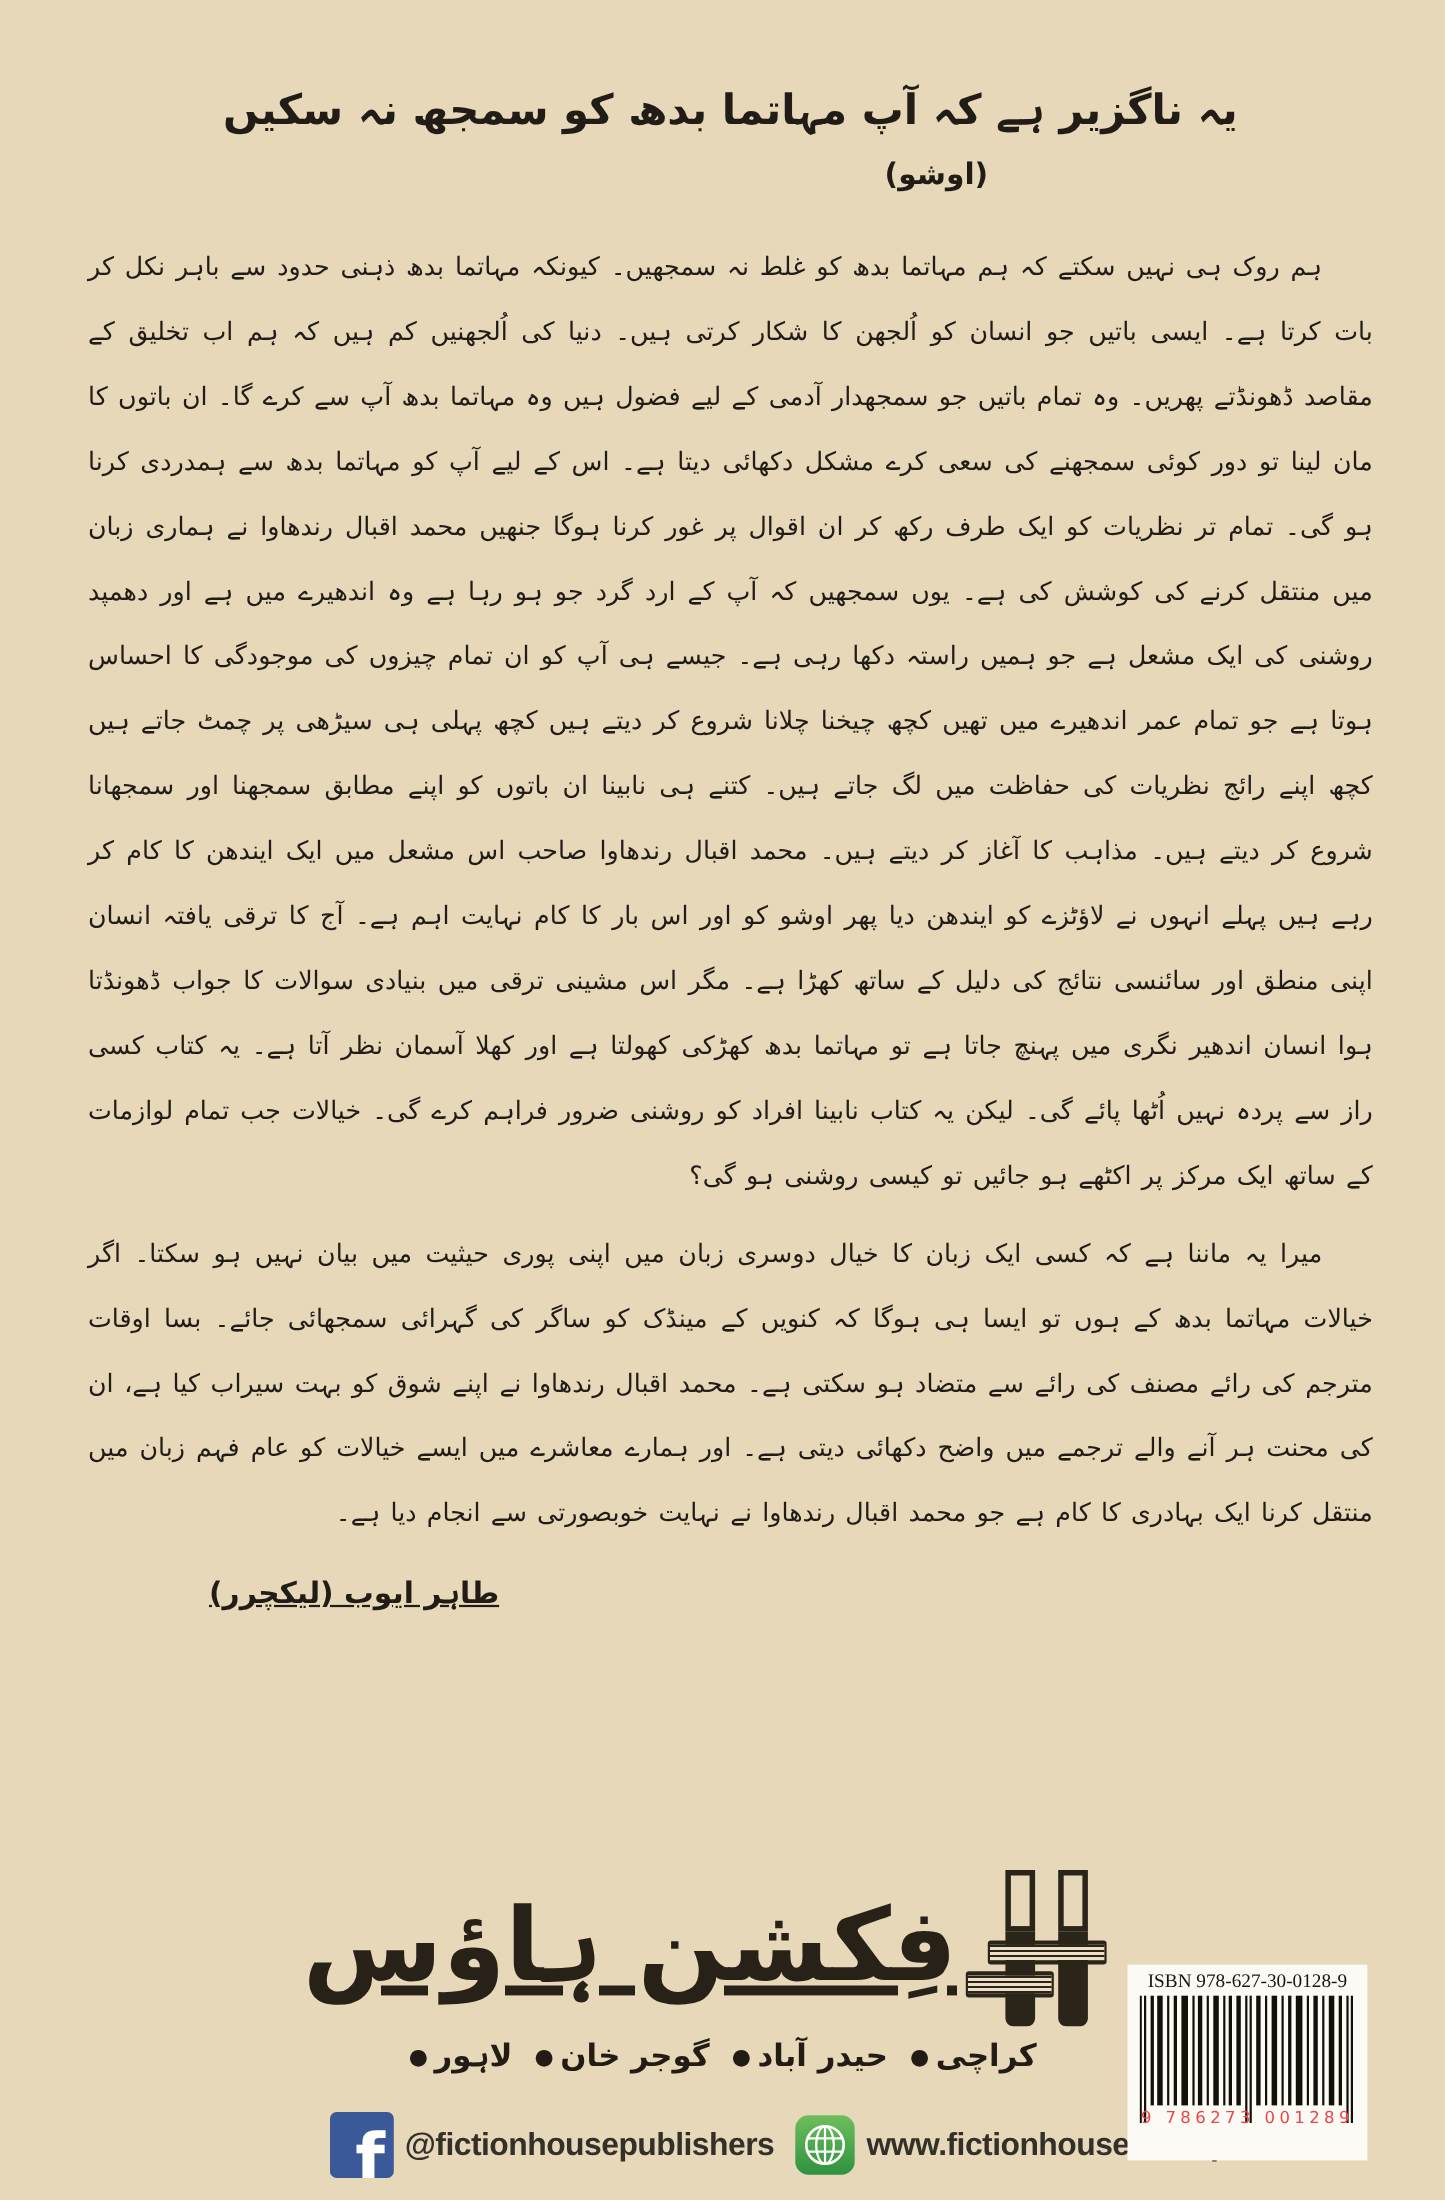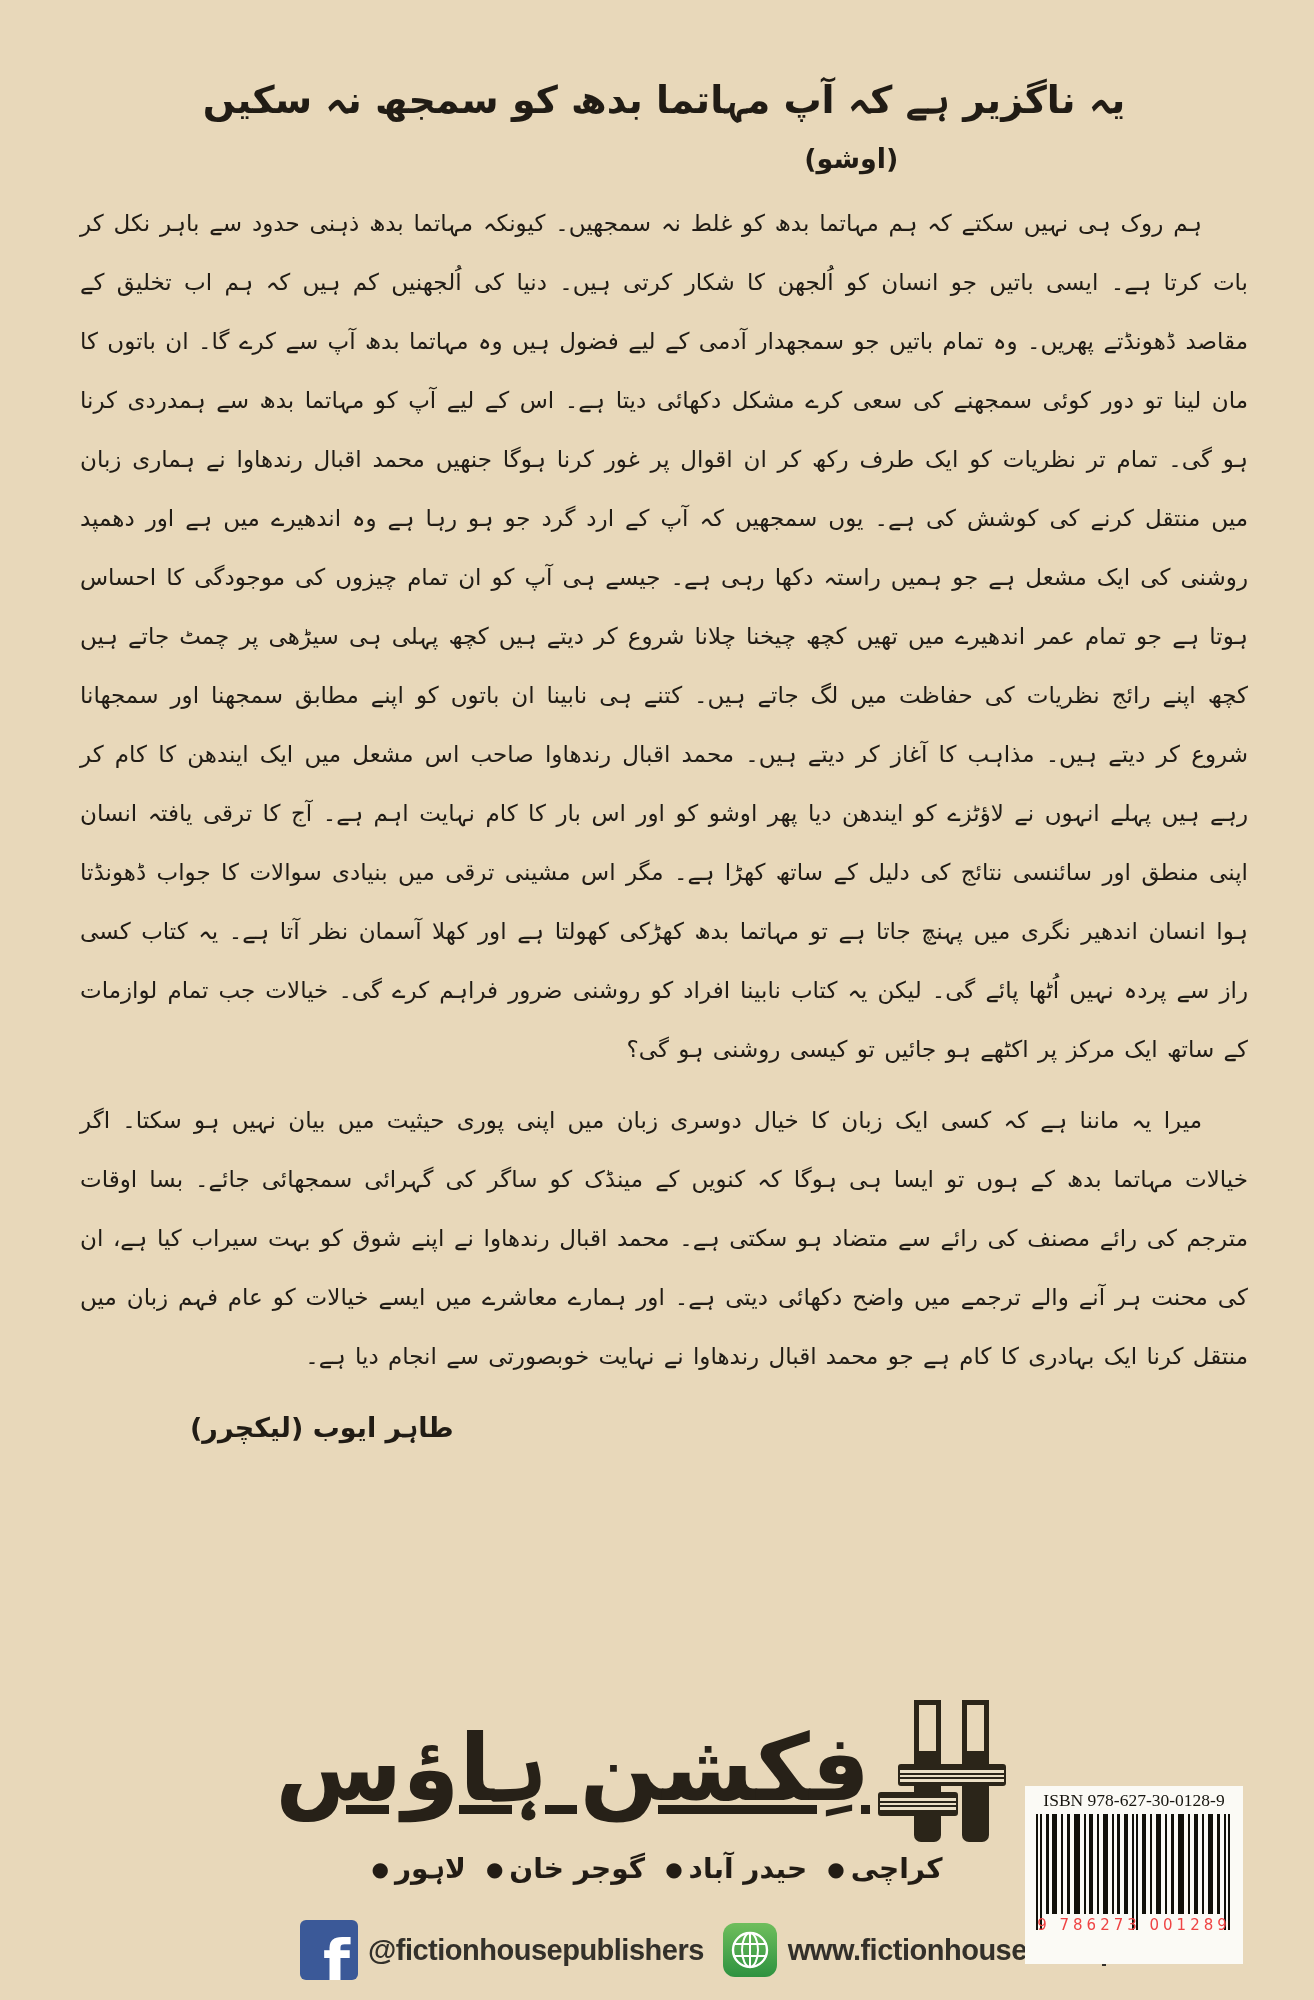--- a/index.html
+++ b/index.html
@@ -21,40 +21,41 @@
     text-align:center;
     margin:0 0 14px 0;
     line-height:1.5;
     letter-spacing:0px;
   }
   .attribution{
     direction:rtl;
     text-align:left;
     padding-left:62%;
     font-size:27px;font-weight:bold;
-    margin-bottom:20px;
+    margin-bottom:40px;
     white-space:nowrap;
   }
   .para{
     direction:rtl;
     text-align:justify;
     font-size:23px;
     line-height:59px;
     margin:0;
     text-indent:46px;
     word-spacing:2px;
   }
   .para + .para{margin-top:12px;}
   .signature{
     direction:rtl;
     text-align:left;
     padding-left:110px;
     font-size:27px;font-weight:bold;
     margin-top:26px;
     white-space:nowrap;
+    text-decoration:underline;
   }
 
   
   .publisher-name{
     position:absolute;
     left:370px;top:1694px;width:500px;height:160px;
     direction:rtl;
     font-size:92px;font-weight:bold;
     text-align:center;
     line-height:150px;

